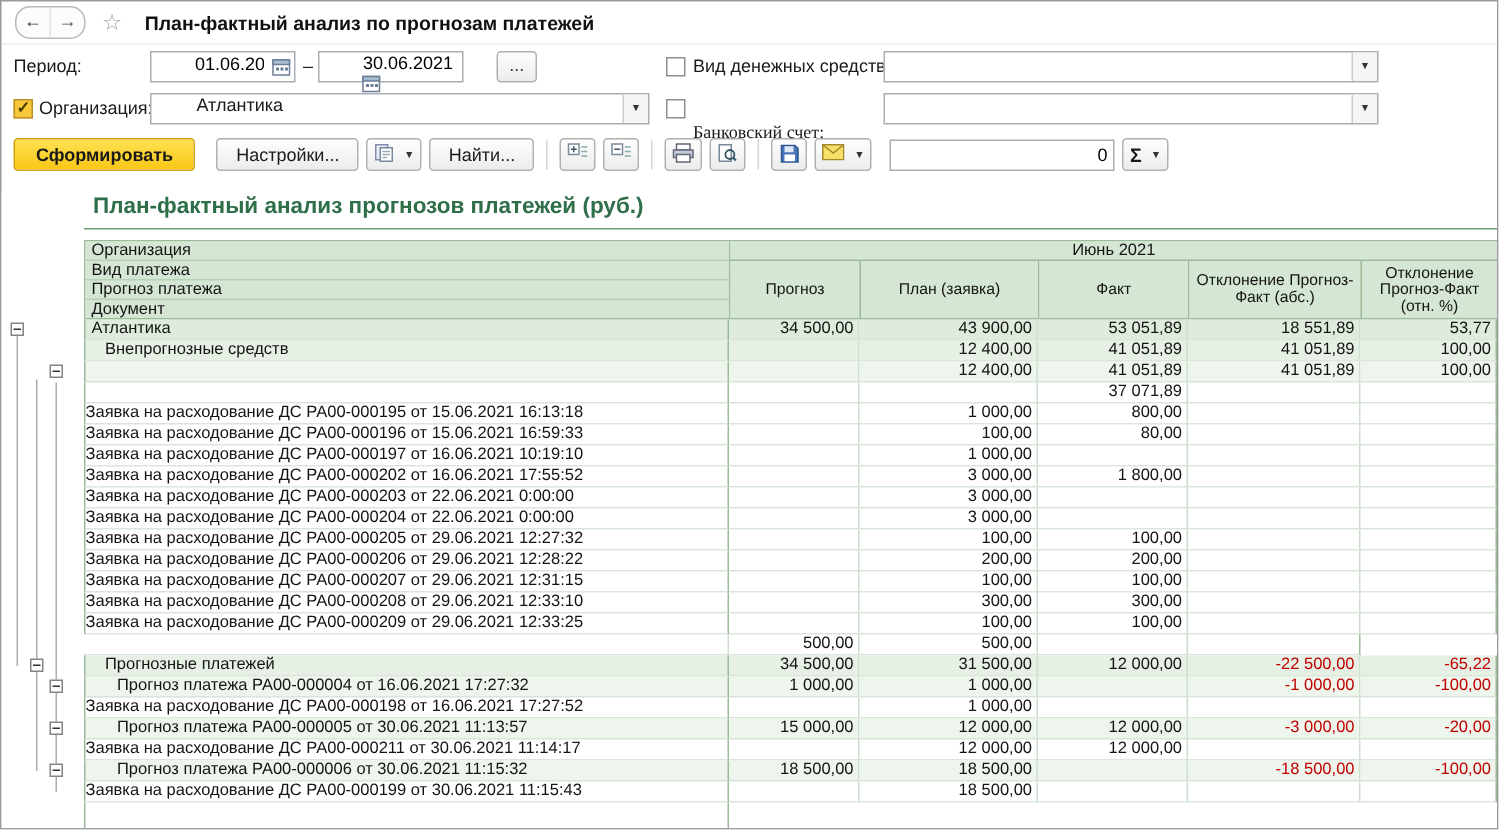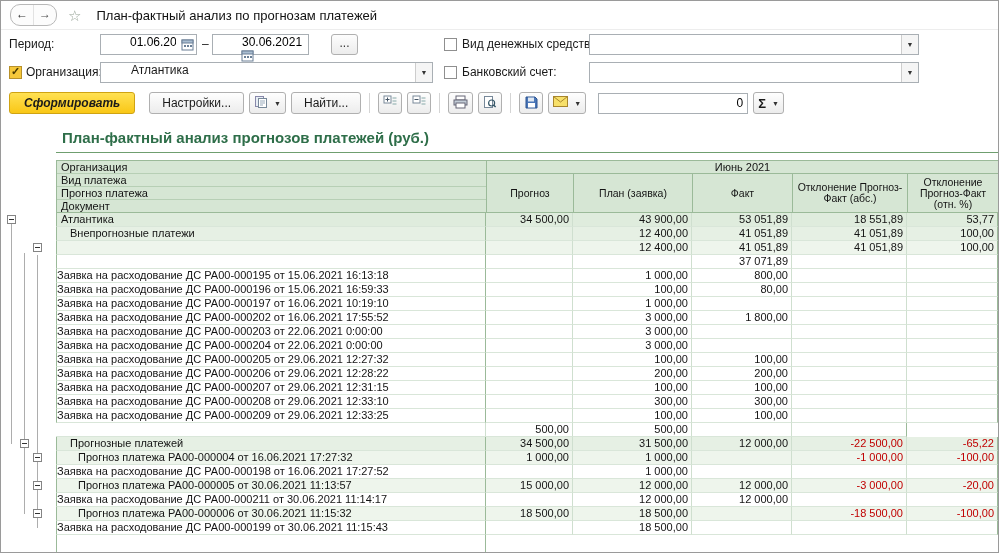--- a/index.html
+++ b/index.html
@@ -5,42 +5,42 @@
   html,body{margin:0;padding:0;background:#e9e9e9;}
   .window{width:999px;height:553px;box-sizing:border-box;border:1px solid #9a9a9a;background:#fff;
           font-family:"Liberation Sans",sans-serif;overflow:hidden;position:relative;}
 
   
   .titlebar{height:28px;display:flex;align-items:center;padding:0 9px;border-bottom:1px solid #ededed;}
   .navpill{height:20px;border:1px solid #b8b8b8;border-radius:10px;display:flex;overflow:hidden;background:#fcfcfc;}
   .navbtn{width:22px;text-align:center;font-size:12px;line-height:19px;color:#2e2e2e;}
   .navbtn+.navbtn{border-left:1px solid #e2e2e2;color:#4a4a4a;}
   .star{margin-left:11px;font-size:15px;color:#98a598;line-height:1;}
-  .wtitle{margin-left:15px;font-size:13px;font-weight:400;color:#111;}
+  .wtitle{margin-left:15px;font-size:13px;font-weight:700;color:#111;}
 
   
   .filters{position:relative;height:60px;font-size:12px;color:#1a1a1a;}
   .flabel{position:absolute;line-height:13px;}
   .field{position:absolute;height:21px;border:1px solid #a9afb4;background:#fff;display:flex;align-items:flex-start;box-sizing:border-box;padding-left:26px;}
   .field input{border:0;outline:0;flex:1;min-width:0;padding:0 3px;font:12px "Liberation Sans",sans-serif;background:transparent;}
   .iconbtn{width:17px;height:100%;display:flex;align-items:center;justify-content:center;}
   .combo-btn{width:16px;height:100%;border-left:1px solid #cdcdcd;background:#f5f5f5;display:flex;align-items:center;justify-content:center;font-size:7px;color:#333;}
   .combo-text{flex:1;padding:0 4px;white-space:nowrap;overflow:hidden;}
   .dots{position:absolute;width:27px;height:21px;box-sizing:border-box;border:1px solid #b0b0b0;border-radius:3px;
         background:linear-gradient(#fdfdfd,#ececec);font-size:12px;line-height:17px;text-align:center;color:#333;}
   .chk{position:absolute;width:13px;height:13px;box-sizing:border-box;border:1px solid #8f8f8f;background:#fff;}
   .chk.checked{background:#f6c83a;border-color:#b8912a;}
   .chk.checked::after{content:"✓";position:absolute;left:1px;top:-2px;font-size:11px;font-weight:700;color:#4a3a00;}
 
   
   .toolbar{display:flex;align-items:center;height:26px;padding:0 8px;gap:5px;}
   .btn{height:22px;box-sizing:border-box;padding:0 12px;border:1px solid #b0b0b0;border-radius:3px;
        background:linear-gradient(#fefefe,#ececec);font-size:12px;color:#1a1a1a;display:inline-flex;align-items:center;gap:4px;}
   .btn.icon{padding:0 4px;}
-  .btn-generate{background:linear-gradient(#ffe153,#f9c716);border-color:#cfa313;font-weight:700;padding:0 14px;margin-right:9px;font-style:italic;}
+  .btn-generate{background:linear-gradient(#ffe153,#f9c716);border-color:#cfa313;font-weight:700;padding:0 14px;margin-right:9px;}
   .caret{font-size:7px;color:#333;margin-left:2px;}
   .tsep{width:1px;height:20px;background:#d4d4d4;margin:0 3px;}
   .counter{width:150px;height:21px;box-sizing:border-box;border:1px solid #a9afb4;text-align:right;padding:0 4px;
            font:12px "Liberation Sans",sans-serif;margin-left:7px;}
   .sigma{font-size:13px;font-weight:700;}
 
   
   .report{position:relative;background:#fff;}
   .rt-title-row{margin:12px 0 7px 55px;border-bottom:1px solid #6f9e6f;padding:1px 0 5px 6px;}
   .rt-title{font-size:15px;font-weight:700;color:#2e6e49;}
@@ -132,21 +132,21 @@
     </div>
 
     <span class="chk checked" style="left:8px;top:36px;"></span>
     <span class="flabel" style="left:25px;top:36px;">Организация:</span>
     <div class="field" style="left:99px;top:32px;width:333px;">
       <span class="combo-text">Атлантика</span>
       <span class="combo-btn">▼</span>
     </div>
 
     <span class="chk" style="left:443px;top:36px;"></span>
-    <span class="flabel" style="left:461px;top:36px;">Банковский счет:</span>
+    <span class="flabel" style="left:461px;top:52px;font-family:Liberation Serif, serif;">Банковский счет:</span>
     <div class="field" style="left:588px;top:32px;width:330px;">
       <span class="combo-text"></span>
       <span class="combo-btn">▼</span>
     </div>
   </div>
 
   <div class="toolbar">
     <button class="btn btn-generate">Сформировать</button>
     <button class="btn">Настройки...</button>
     <button class="btn icon">
@@ -254,21 +254,21 @@
           </div>
           <div class="lab ind0">Атлантика</div>
           <div class="num">34 500,00</div>
           <div class="num">43 900,00</div>
           <div class="num">53 051,89</div>
           <div class="num">18 551,89</div>
           <div class="num">53,77</div>
         </div>
         <div class="rt-row g2">
           <div class="gut"></div>
-          <div class="lab ind1">Внепрогнозные платежи</div>
+          <div class="lab ind1">Внепрогнозные средств</div>
           <div class="num"></div>
           <div class="num">12 400,00</div>
           <div class="num">41 051,89</div>
           <div class="num">41 051,89</div>
           <div class="num">100,00</div>
         </div>
         <div class="rt-row g3">
           <div class="gut">
             <span class="mbox l2"></span>
           </div>

